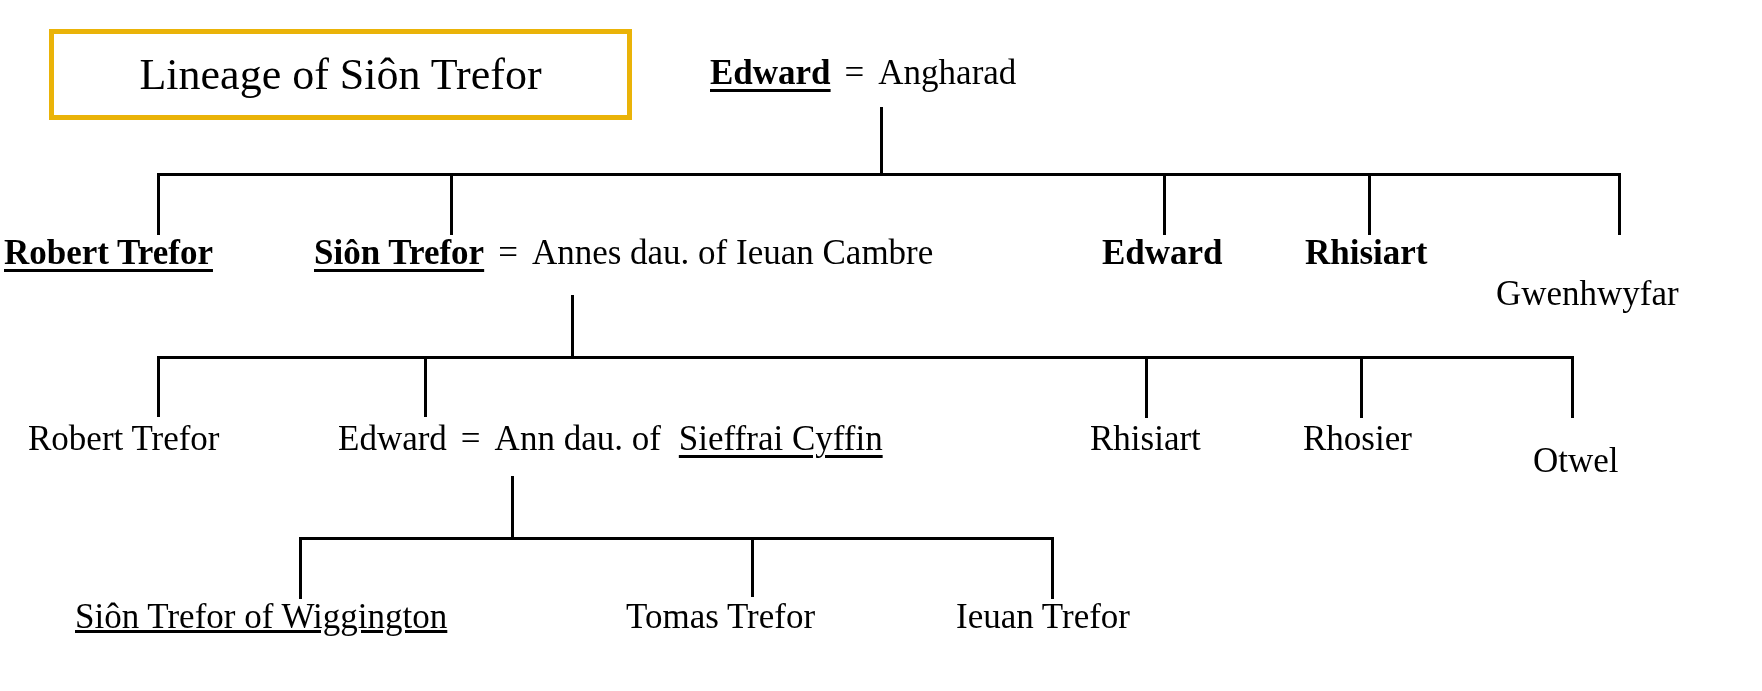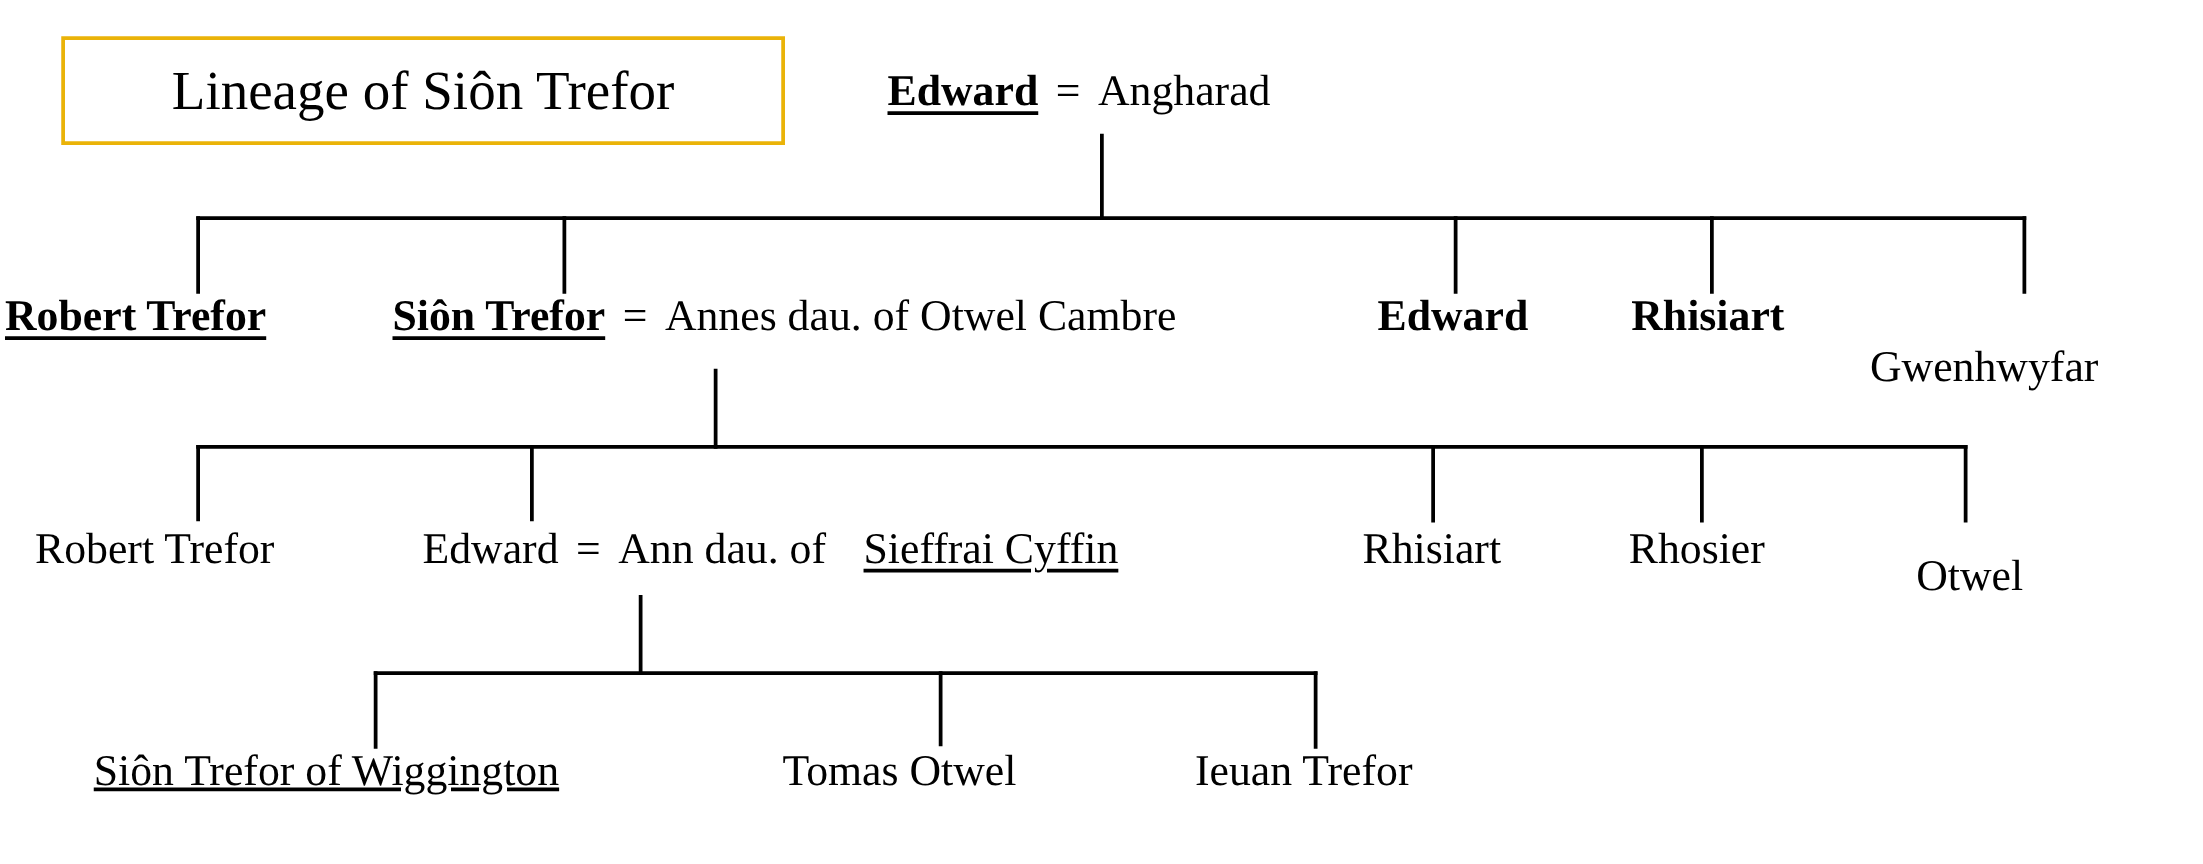--- a/index.html
+++ b/index.html
@@ -15,21 +15,21 @@
     color: #000000;
     font-family: "Liberation Serif", "DejaVu Serif", serif;
     overflow: hidden;
   }
   .title-box {
     position: absolute;
     left: 49px;
     top: 29px;
     width: 573px;
     height: 81px;
-    border: 3px solid #eab308;
+    border: 5px solid #eab308;
     display: flex;
     align-items: center;
     justify-content: center;
     font-size: 44px;
     white-space: nowrap;
   }
   .name {
     position: absolute;
     font-size: 35px;
     line-height: 1.0;
@@ -38,21 +38,21 @@
   .couple {
     display: flex;
     gap: 14px;
   }
   .b { font-weight: bold; }
   .u {
     text-decoration: underline;
     text-decoration-thickness: 3px;
     text-underline-offset: 5px;
   }
-  .spaced { margin-left: 16px; }
+  .spaced { margin-left: 4px; }
   .line {
     position: absolute;
     background: #000000;
   }
 </style>
 </head>
 <body>
 
 <div class="canvas">
 
@@ -72,21 +72,21 @@
   <div class="line" style="left:157px; top:173px; width:3px; height:62px;"></div>
   <div class="line" style="left:450px; top:173px; width:3px; height:62px;"></div>
   <div class="line" style="left:1163px; top:173px; width:3px; height:62px;"></div>
   <div class="line" style="left:1368px; top:173px; width:3px; height:62px;"></div>
   <div class="line" style="left:1618px; top:173px; width:3px; height:62px;"></div>
 
   <div class="name b u" style="left:4px; top:235px;">Robert Trefor</div>
   <div class="name couple" style="left:314px; top:235px;text-align:right;">
     <span class="b u">Siôn Trefor</span>
     <span>=</span>
-    <span>Annes dau. of Otwel Cambre</span>
+    <span>Annes dau. of Ieuan Cambre</span>
   </div>
   <div class="name b" style="left:1102px; top:235px;">Edward</div>
   <div class="name b" style="left:1305px; top:235px;">Rhisiart</div>
   <div class="name" style="left:1496px; top:235px;margin-top:41px;">Gwenhwyfar</div>
 
   <div class="line" style="left:571px; top:295px; width:3px; height:64px;"></div>
 
   <div class="line" style="left:157px; top:356px; width:1417px; height:3px;"></div>
   <div class="line" style="left:157px; top:356px; width:3px; height:61px;"></div>
   <div class="line" style="left:424px; top:356px; width:3px; height:61px;"></div>
@@ -106,16 +106,16 @@
   <div class="name" style="left:1505px; top:443px;margin-left:28px;">Otwel</div>
 
   <div class="line" style="left:511px; top:476px; width:3px; height:62px;"></div>
 
   <div class="line" style="left:299px; top:537px; width:755px; height:3px;"></div>
   <div class="line" style="left:299px; top:537px; width:3px; height:62px;"></div>
   <div class="line" style="left:751px; top:537px; width:3px; height:60px;"></div>
   <div class="line" style="left:1051px; top:537px; width:3px; height:62px;"></div>
 
   <div class="name" style="left:75px; top:599px;text-decoration:underline;">Siôn Trefor of Wiggington</div>
-  <div class="name" style="left:626px; top:599px;">Tomas Otwel</div>
+  <div class="name" style="left:626px; top:599px;">Tomas Trefor</div>
   <div class="name" style="left:956px; top:599px;">Ieuan Trefor</div>
 
 </div>
 
 </body></html>

